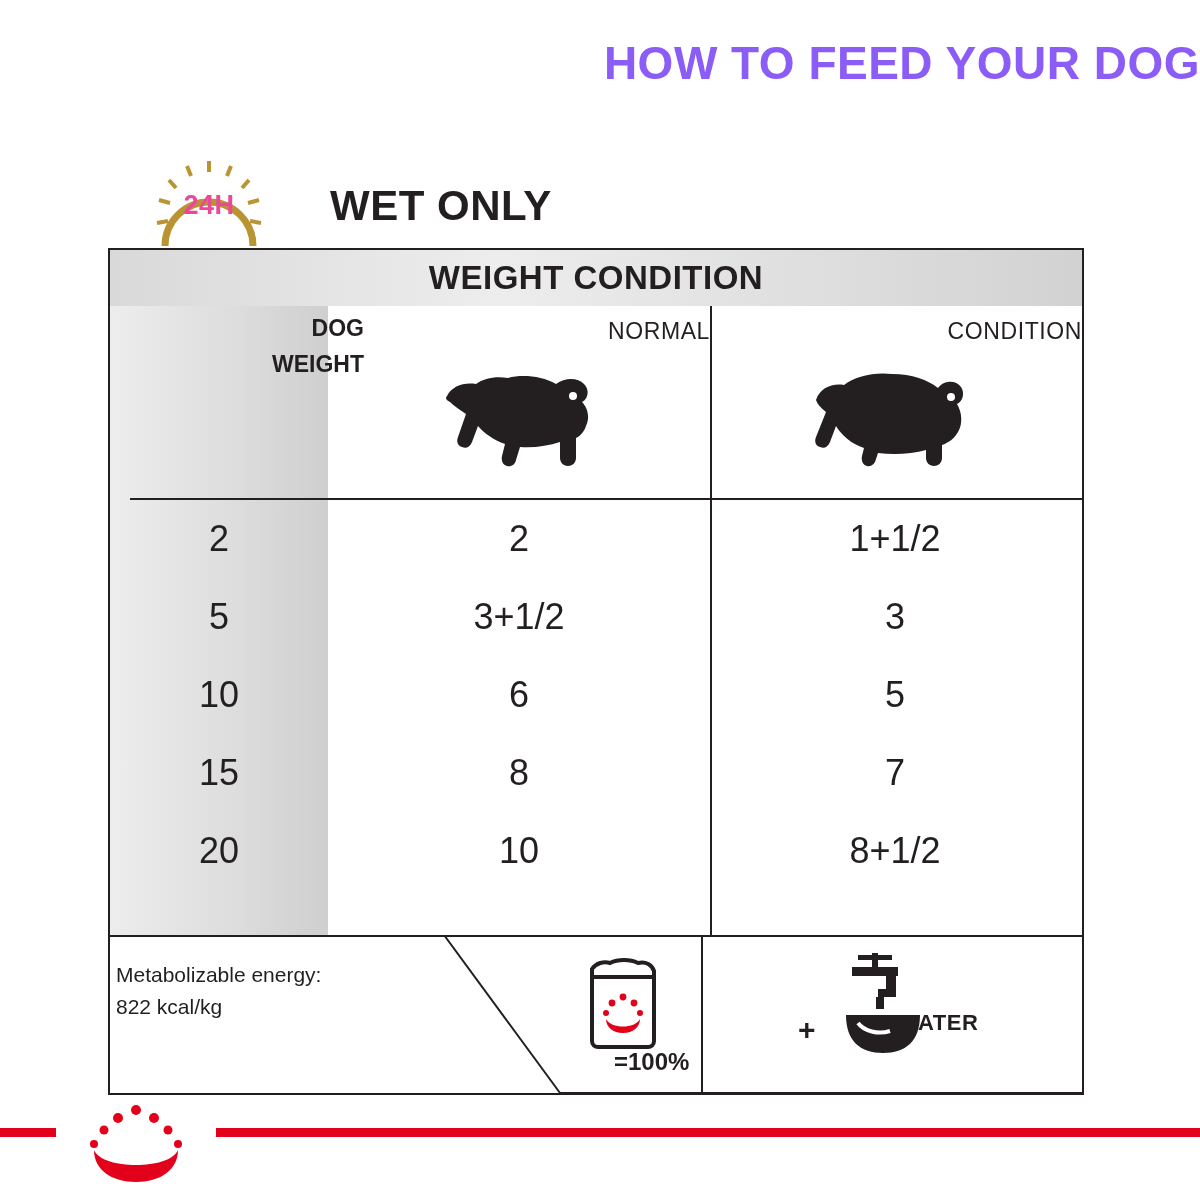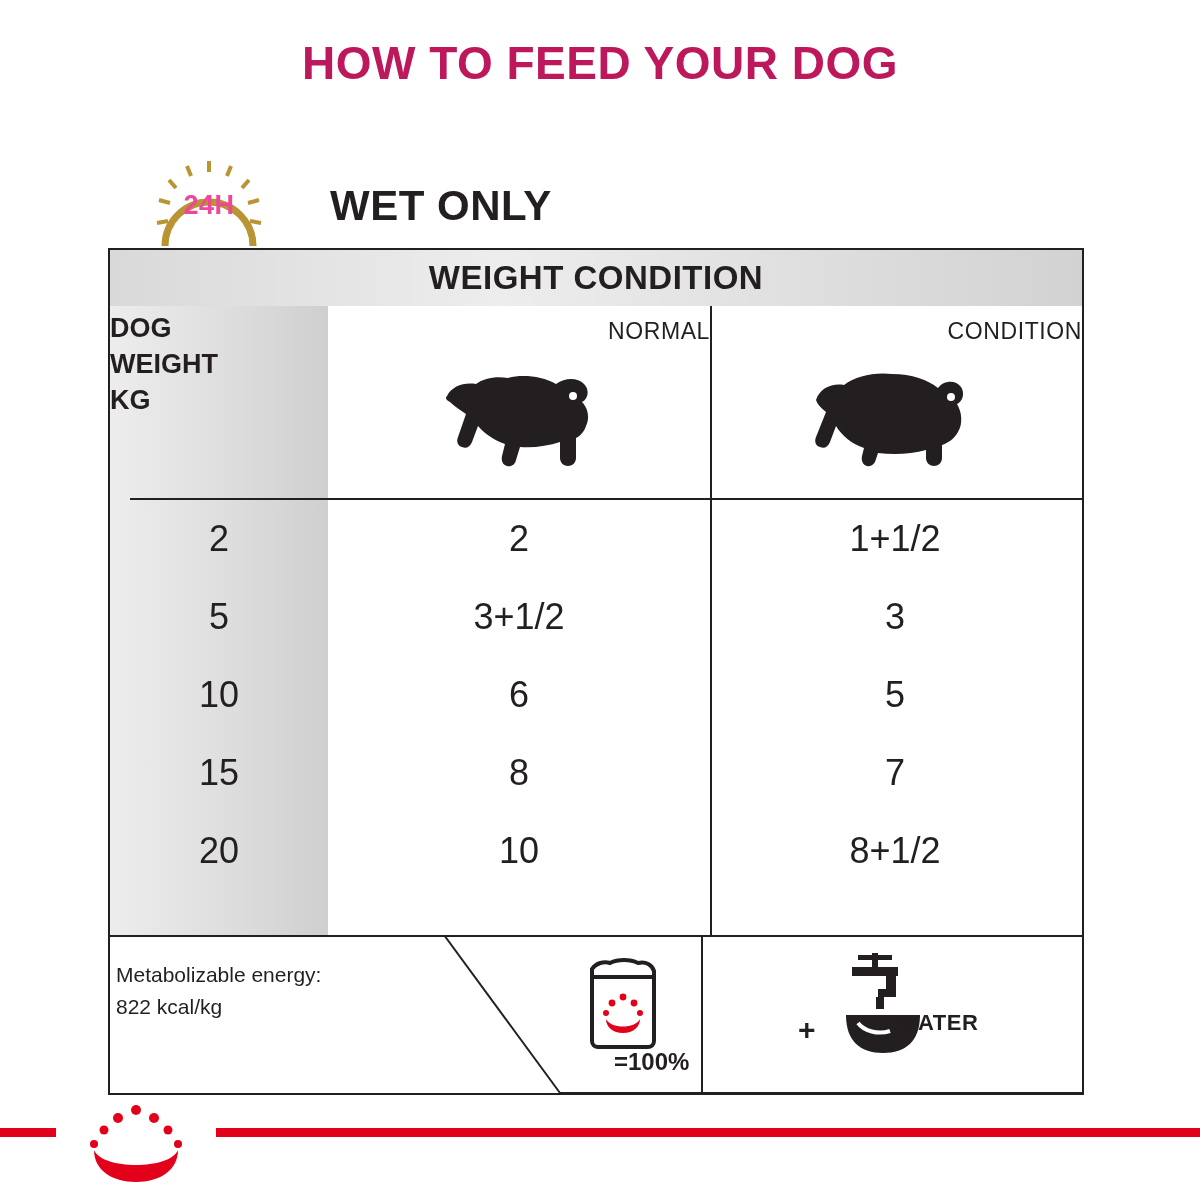--- a/index.html
+++ b/index.html
@@ -15,22 +15,22 @@
     overflow: hidden;
     position: relative;
   }
 
   
   .page-title {
     position: absolute;
     top: 36px;
     left: 0;
     width: 1200px;
-    text-align: center;
-    color: #be185d;
+    text-align: right;
+    color: #8b5cf6;
     font-size: 46px;
     font-weight: bold;
     letter-spacing: 0.5px;
   }
 
   
   .badge-24h {
     position: absolute;
     left: 143px;
     top: 160px;
@@ -102,22 +102,22 @@
     top: 58px;
     width: 218px;
     height: 629px;
     background: linear-gradient(to right, #ededed 0%, #dcdcdc 60%, #cfcfcf 100%);
   }
   .left-col-head {
     position: absolute;
     left: 2px;
     top: 62px;
     width: 254px;
-    text-align: left;
-    font-size: 27px;
+    text-align: right;
+    font-size: 23px;
     font-weight: bold;
     line-height: 36px;
   }
 
   
   .col-head {
     position: absolute;
     top: 70px;
     text-align: right;
     font-size: 23px;
@@ -274,21 +274,20 @@
 
   <div class="banner">
     <span>WEIGHT CONDITION</span>
   </div>
 
   <div class="left-col"></div>
 
   <div class="left-col-head">
     <div>DOG</div>
     <div>WEIGHT</div>
-    <div>KG</div>
   </div>
 
   <div class="col-head normal">NORMAL</div>
   <div class="col-head over">CONDITION</div>
 
   <div class="dog-icon normal">
     <svg width="160" height="110" viewBox="0 0 160 110">
       <path fill="#231f20" d="M9 30 C14 20 26 16 38 18 C46 12 58 10 70 12 C84 8 104 10 118 18
         C128 11 140 12 146 18 C152 24 150 33 144 36 C150 42 152 52 148 60
         C146 66 142 70 138 72 L138 92 C138 97 134 100 130 100 C126 100 122 97 122 92

